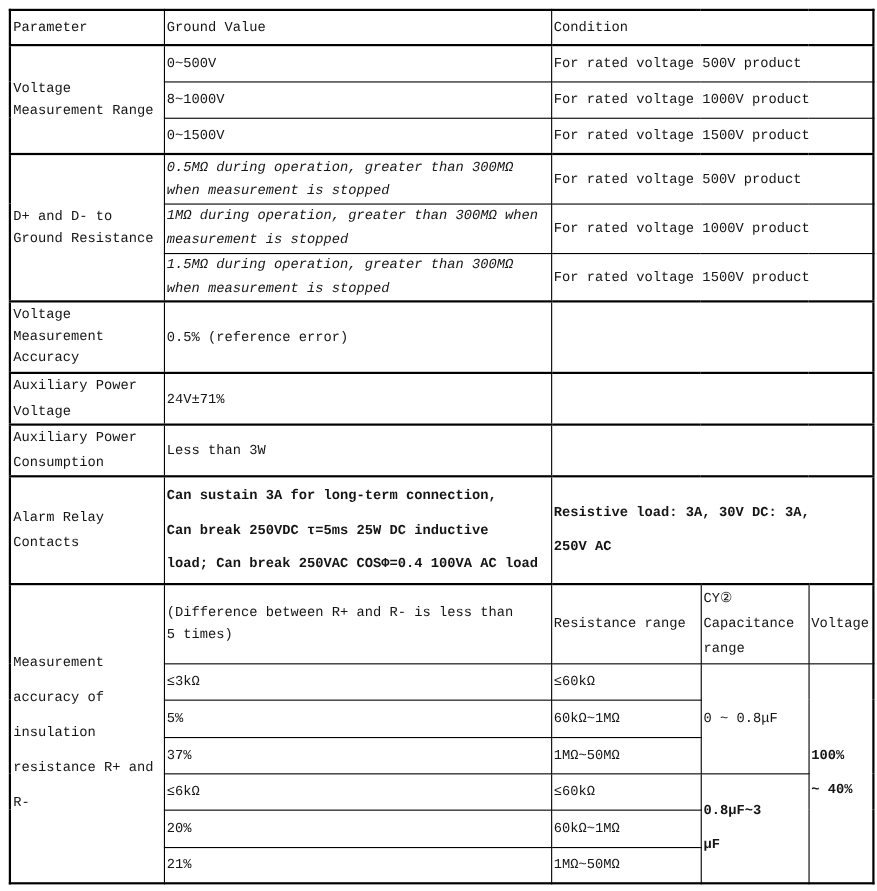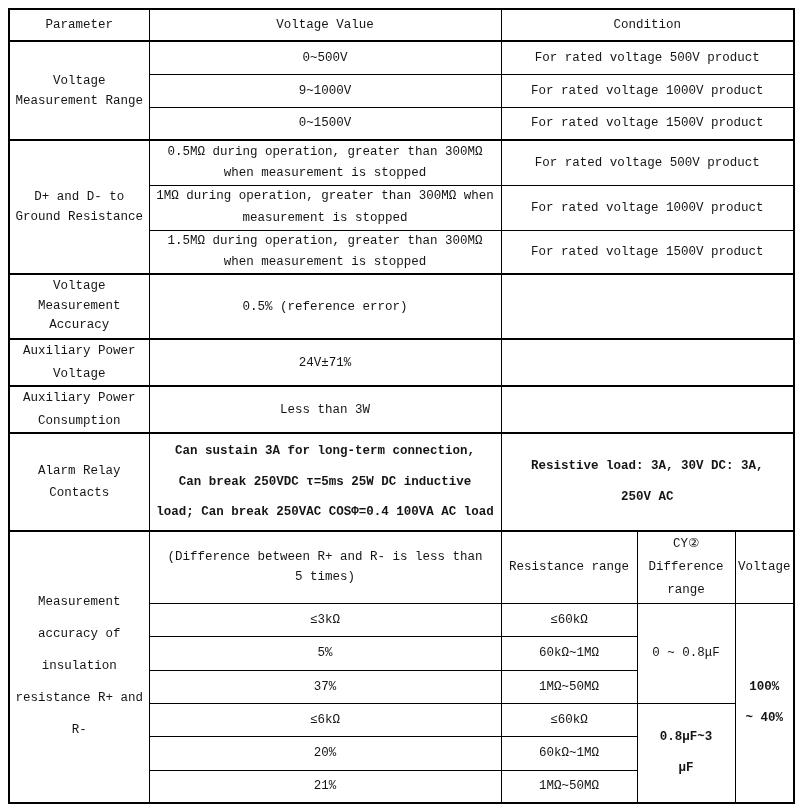--- a/index.html
+++ b/index.html
@@ -12,40 +12,39 @@
   }
   table.spec {
     border-collapse: collapse;
     table-layout: fixed;
     width: 785px;
     margin: 8px 4px 0 8px;
     border: 2px solid #000;
   }
   td {
     border: 1px solid #000;
-    text-align: center;
     vertical-align: middle;
     white-space: pre-line;
     font-size: 12.5px;
     line-height: 1.6;
     color: #151515;
     padding: 0 2px;
     overflow: hidden;
   }
   tr.sec td { border-top-width: 2px; }
   tr.h32 { height: 32px; }
   tr.h33 { height: 33px; }
   tr.h34 { height: 34px; }
   tr.h45 { height: 45px; }
   tr.h44 { height: 44px; }
   tr.h65 { height: 65px; }
   tr.h46 { height: 46px; margin-top: 44px; }
   tr.h98 { height: 98px; }
   tr.h72 { height: 72px; }
-  td.lh-two   { line-height: 1.7;  }
+  td.lh-two   { line-height: 1.7; font-style: italic;  }
   td.lh-tight { line-height: 1.55; }
   td.lh-mid   { line-height: 1.8;  }
   td.lh-sub   { line-height: 1.85; }
   td.lh-tall  { line-height: 2.45; font-weight: bold; }
   td.lh-xtall { line-height: 2.55; }
 </style>
 </head>
 <body>
 
 <table class="spec">
@@ -53,32 +52,32 @@
     <col style="width:140px">
     <col style="width:352px">
     <col style="width:136px">
     <col style="width:98px">
     <col style="width:59px">
   </colgroup>
 
   <tbody>
       <tr class="h32">
     <td>Parameter</td>
-    <td>Voltage Value</td>
+    <td>Ground Value</td>
     <td colspan="3">Condition</td>
   </tr>
 
   <tr class="h33 sec">
     <td rowspan="3">Voltage
 Measurement Range</td>
     <td>0~500V</td>
     <td colspan="3">For rated voltage 500V product</td>
   </tr>
   <tr class="h33">
-    <td>9~1000V</td>
+    <td>8~1000V</td>
     <td colspan="3">For rated voltage 1000V product</td>
   </tr>
   <tr class="h33">
     <td>0~1500V</td>
     <td colspan="3">For rated voltage 1500V product</td>
   </tr>
 
   <tr class="h45 sec">
     <td rowspan="3">D+ and D- to
 Ground Resistance</td>
@@ -132,21 +131,21 @@
   <tr class="h72 sec">
     <td rowspan="7" class="lh-xtall">Measurement
 accuracy of
 insulation
 resistance R+ and
 R-</td>
     <td>(Difference between R+ and R- is less than
 5 times)</td>
     <td>Resistance range</td>
     <td class="lh-sub">CY②
-Difference
+Capacitance
 range</td>
     <td>Voltage</td>
   </tr>
   <tr class="h33">
     <td>≤3kΩ</td>
     <td>≤60kΩ</td>
     <td rowspan="3">0 ~ 0.8μF</td>
     <td rowspan="6" class="lh-tall">100%
 ~ 40%</td>
   </tr>

